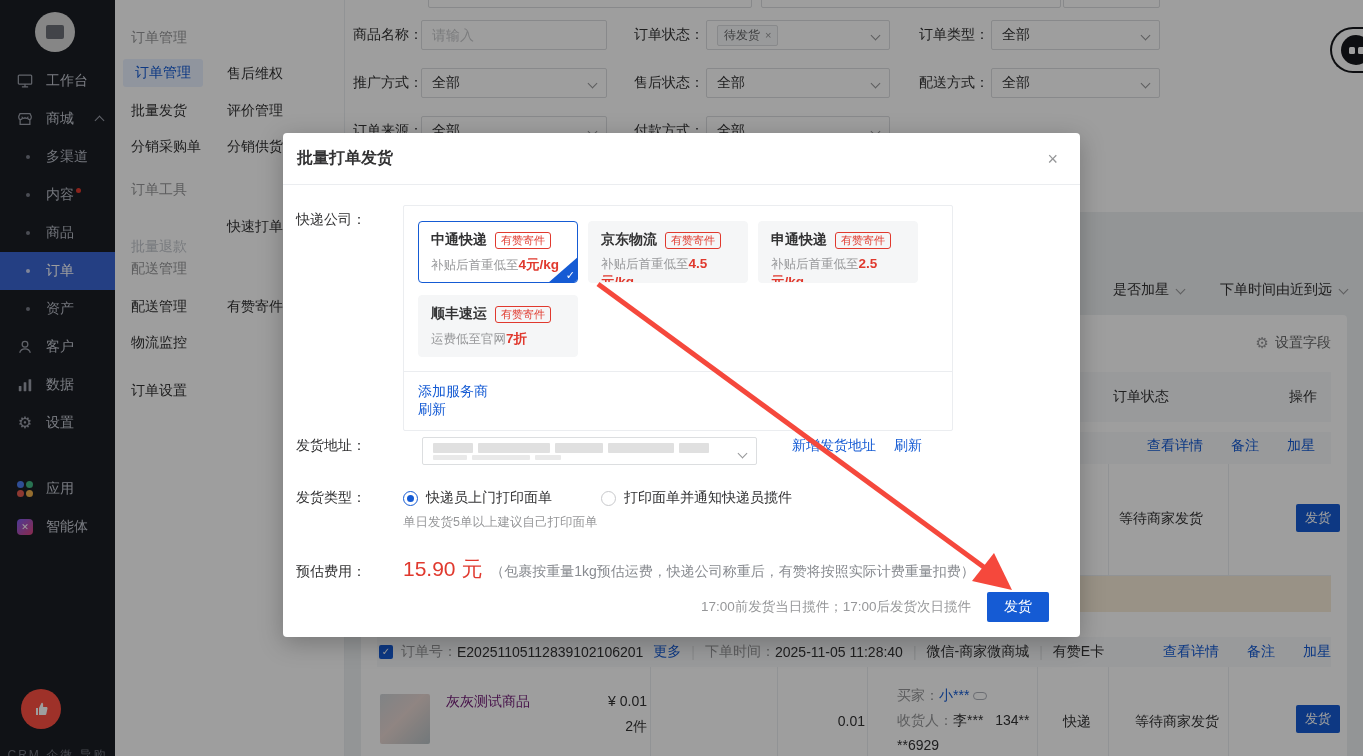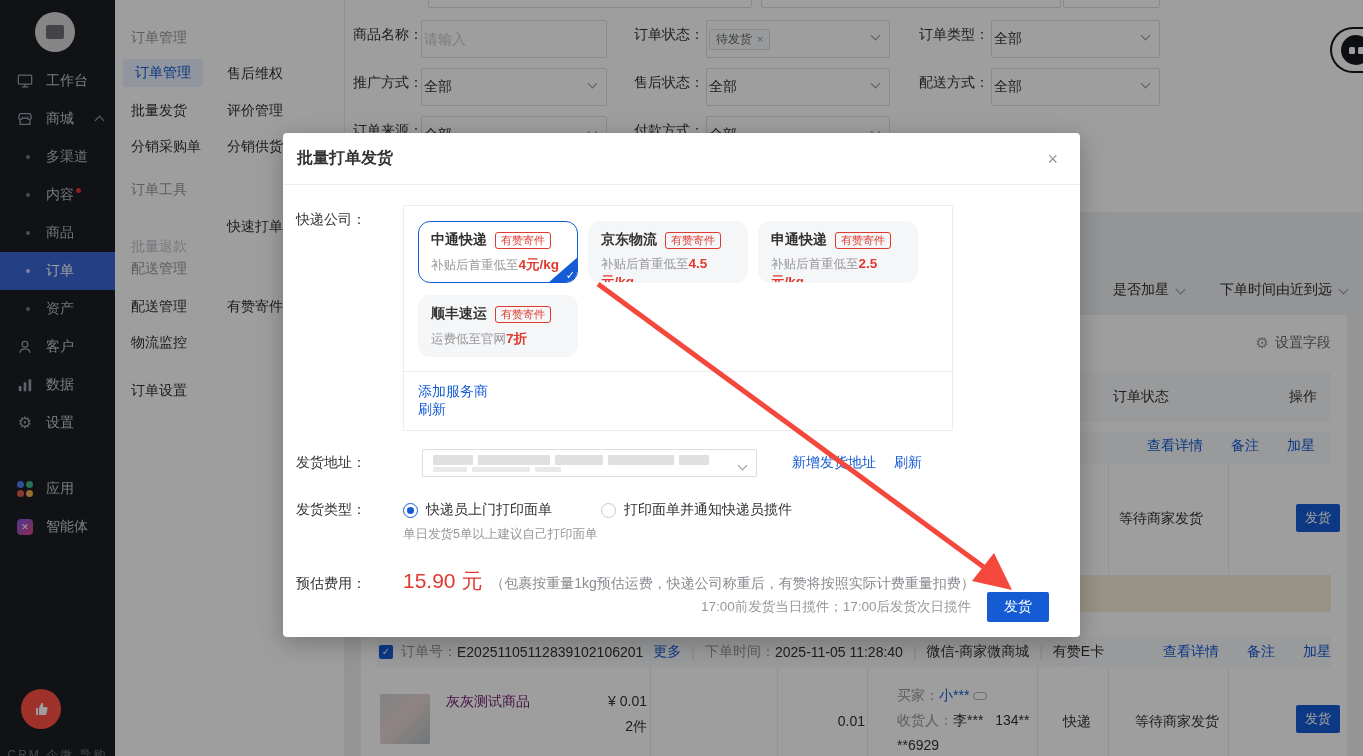--- a/index.html
+++ b/index.html
@@ -33,21 +33,21 @@
   .sm-item{position:absolute;color:#323233;font-size:14px;cursor:pointer;}
   .sm-item.active{color:#155bd4;background:#e8f1ff;border-radius:3px;padding:5px 12px;}
   .sm-item.disabled{color:#c2c6cc;margin-top:20px;}
 
   
   .main{position:absolute;left:345px;top:0;width:1018px;height:756px;background:#eef0f2;z-index:8;}
   .filter-card{position:absolute;left:0;top:0;width:1018px;height:212px;background:#fff;}
   .fstub{position:absolute;top:-22px;height:30px;border:1px solid #dcdee0;border-radius:2px;background:#fff;}
   .frow{position:absolute;left:0;width:1018px;height:30px;}
   .flabel{position:absolute;color:#323233;}
-  .fbox{position:absolute;height:38px;border:1px solid #dcdee0;border-radius:2px;background:#fff;display:flex;align-items:center;padding:0 26px 0 2px;color:#323233;}
+  .fbox{position:absolute;height:30px;border:1px solid #dcdee0;border-radius:2px;background:#fff;display:flex;align-items:center;padding:0 26px 0 10px;color:#323233;}
   .fbox input{border:none;outline:none;width:100%;font-size:14px;color:#323233;background:transparent;font-family:inherit;}
   .fbox input::placeholder{color:#c8c9cc;}
   .fchev{position:absolute;right:10px;top:11px;width:7px;height:7px;border-right:1.4px solid #969799;border-bottom:1.4px solid #969799;transform:rotate(45deg);}
   .ftag{display:inline-flex;align-items:center;border:1px solid #dcdee0;background:#f7f8fa;border-radius:2px;padding:1px 6px;font-size:12px;color:#646566;}
   .ftag .x{margin-left:5px;color:#969799;font-size:11px;}
 
   .sort-bar{position:absolute;top:281px;right:16px;display:flex;align-items:center;color:#323233;}
   .sort-item{display:flex;align-items:center;margin-left:36px;cursor:pointer;}
   .schev{width:7px;height:7px;border-right:1.4px solid #969799;border-bottom:1.4px solid #969799;transform:rotate(45deg);margin:-2px 0 0 8px;}
 
@@ -93,32 +93,32 @@
 
   
   .modal{position:absolute;left:283px;top:133px;width:797px;height:504px;background:#fff;border-radius:4px;z-index:50;box-shadow:0 6px 24px rgba(0,0,0,.25);}
   .m-header{height:52px;display:flex;align-items:center;padding:0 22px 0 14px;border-bottom:1px solid #ebedf0;}
   .m-title{font-size:16px;font-weight:bold;color:#323233;}
   .m-close{margin-left:auto;color:#969799;font-size:18px;line-height:18px;cursor:pointer;}
   .m-row{display:flex;padding-left:13px;}
   .m-label{width:107px;flex:0 0 107px;color:#323233;padding-top:6px;}
   .courier-box{width:550px;border:1px solid #ebedf0;border-radius:2px;margin-top:0;}
   .cards{display:grid;grid-template-columns:repeat(3,160px);grid-gap:12px 10px;padding:15px 14px 14px 14px;}
-  .card{position:relative;background:#f5f6f7;border:1px solid #f5f6f7;border-radius:12px;padding:9px 12px;height:62px;cursor:pointer;overflow:hidden;}
+  .card{position:relative;background:#f5f6f7;border:1px solid #f5f6f7;border-radius:4px;padding:9px 12px;height:62px;cursor:pointer;overflow:hidden;}
   .card.selected{background:#fff;border-color:#155bd4;}
   .card-top{display:flex;align-items:center;}
   .card-name{font-weight:bold;color:#323233;font-size:14px;}
   .badge{margin-left:8px;border:1px solid #e0392e;color:#e0392e;font-size:11px;border-radius:3px;padding:1px 5px;line-height:13px;}
   .card-desc{margin-top:7px;font-size:12.5px;color:#969799;}
   .card-desc b{color:#e0392e;font-size:13.5px;}
   .corner{position:absolute;right:-1px;bottom:-1px;width:0;height:0;border-style:solid;border-width:0 0 26px 30px;border-color:transparent transparent #155bd4 transparent;}
   .corner-check{position:absolute;right:2px;bottom:0px;color:#fff;font-size:11px;z-index:2;}
   .provider-links{border-top:1px solid #ebedf0;padding:11px 14px;display:flex;flex-direction:column;}
   .provider-links span{color:#155bd4;cursor:pointer;margin-right:18px;}
-  .addr-row{margin-top:18px;align-items:center;gap:19px;}
+  .addr-row{margin-top:6px;align-items:flex-start;gap:19px;}
   .addr-row .m-label{padding-top:0;}
   .addr-select{position:relative;width:335px;height:28px;border:1px solid #dcdee0;border-radius:2px;display:flex;align-items:center;padding:3px 28px 3px 10px;cursor:pointer;overflow:hidden;}
   .blur-wrap{display:flex;flex-direction:column;gap:2px;width:100%;}
   .blur-line{display:flex;gap:5px;}
   .blur-line i{height:10px;background:#d8d8d8;border-radius:1px;opacity:.8;}
   .blur-line.small i{height:5px;background:#e3e3e3;}
   .addr-links{margin-left:16px;}
   .addr-links span{color:#155bd4;cursor:pointer;margin-right:14px;}
   .type-row{margin-top:24px;}
   .radio{display:inline-flex;align-items:center;cursor:pointer;}

